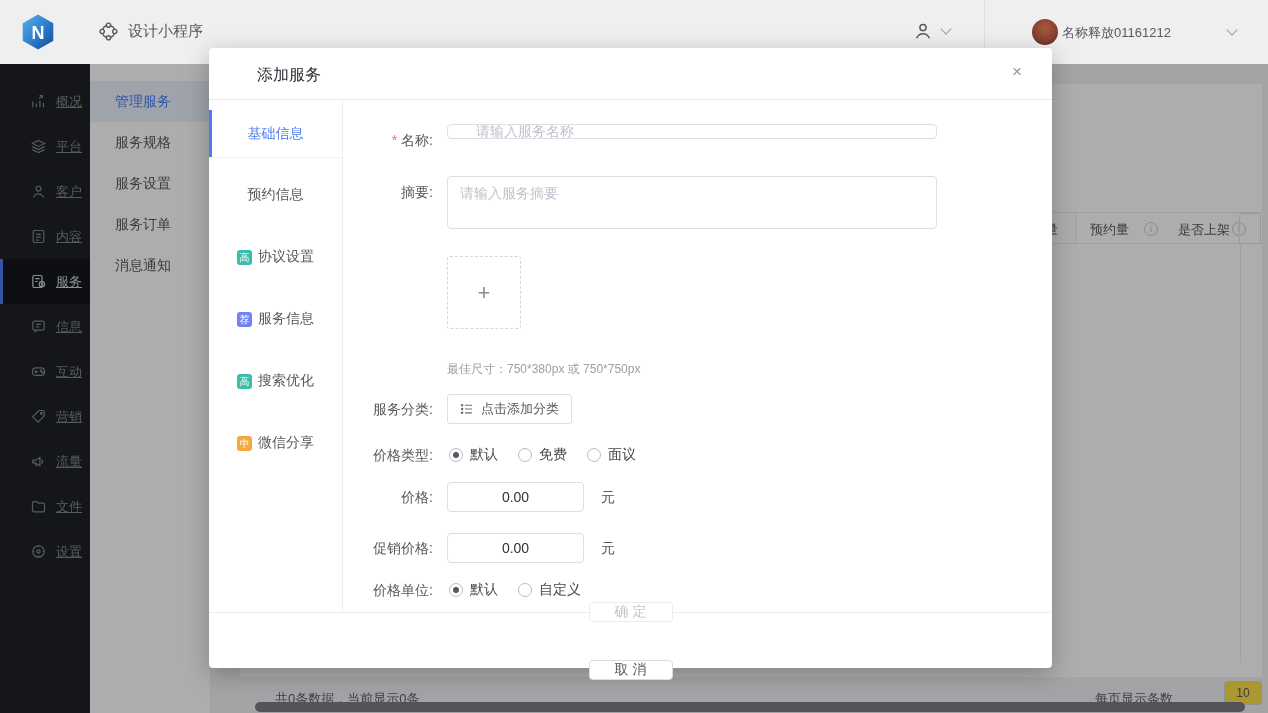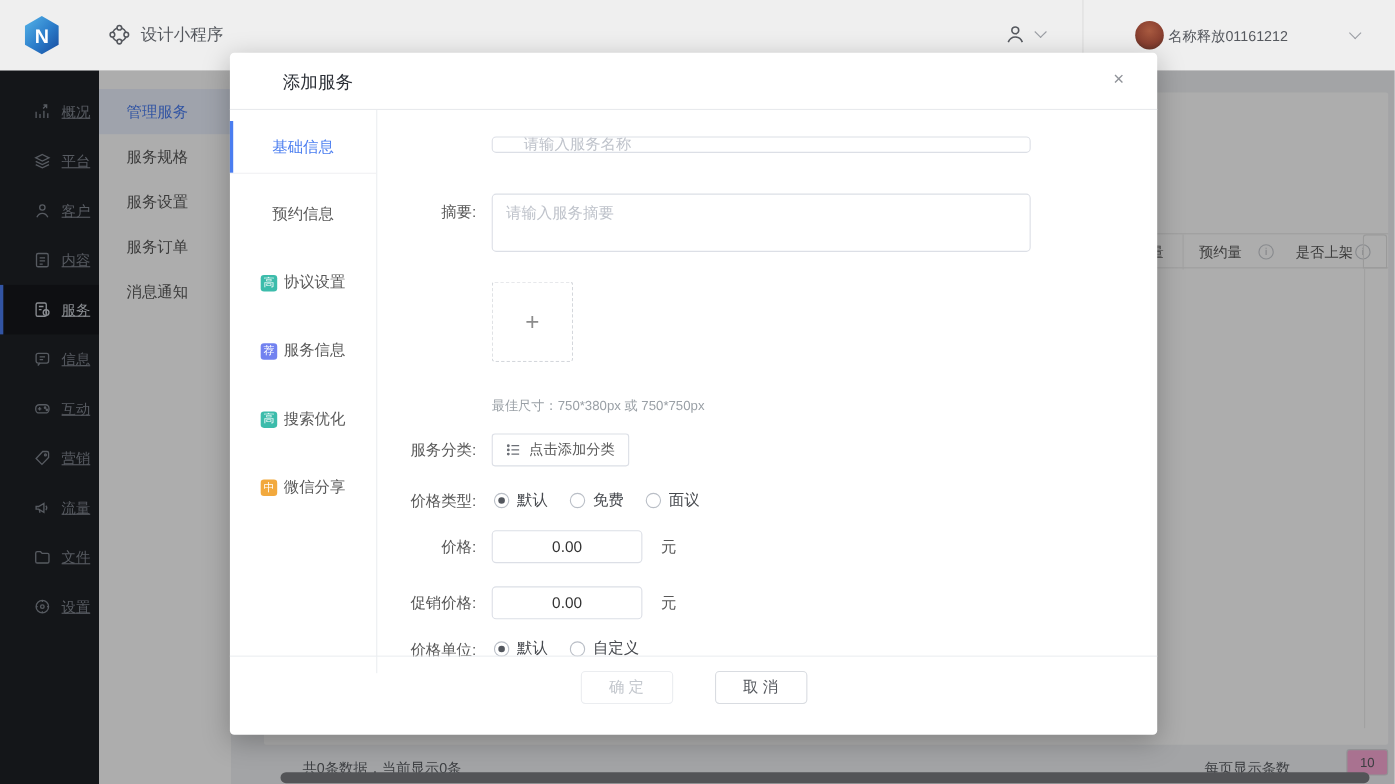--- a/index.html
+++ b/index.html
@@ -39,21 +39,21 @@
   .content{position:absolute;left:210px;top:64px;right:0;bottom:0;background:#f0f2f5;z-index:1;}
   .card{position:absolute;left:30px;top:20px;width:1022px;height:593px;background:#ffffff;border-radius:2px;}
   .thead{position:absolute;left:0;top:128px;width:100%;height:32px;border-top:1px solid #e9e9e9;border-bottom:1px solid #e9e9e9;font-size:13px;color:#595959;}
   .th-txt{position:absolute;top:8px;}
   .th-info{position:absolute;top:9px;width:14px;height:14px;border:1px solid #c9ccd1;border-radius:50%;color:#b8bbc0;font-size:9px;text-align:center;line-height:12px;font-style:normal;}
   .th-vline{position:absolute;left:835px;top:0;width:1px;height:32px;background:#ededed;}
   .th-endbox{position:absolute;left:999px;top:0;width:22px;height:31px;border:1px solid #e4e4e4;border-radius:3px 3px 0 0;}
   .fix-vline{position:absolute;left:1000px;top:160px;width:1px;height:418px;background:#ededed;}
   .pag-left{position:absolute;left:65px;top:626px;font-size:13px;color:#5a5d62;}
   .pag-right{position:absolute;left:885px;top:626px;font-size:13px;color:#5a5d62;}
-  .psize-box{position:absolute;left:1014px;top:617px;width:38px;height:24px;border:1px solid #d6d8db;border-radius:3px;background:#f9a8d4;font-size:12px;color:#5a5d62;text-align:center;line-height:22px;}
+  .psize-box{position:absolute;left:1014px;top:617px;width:38px;height:24px;border:1px solid #d6d8db;border-radius:3px;background:#fde047;font-size:12px;color:#5a5d62;text-align:center;line-height:22px;}
   .hscroll{position:absolute;left:45px;top:638px;width:990px;height:10px;border-radius:5px;background:#7b7d81;}
 
   
   .overlay{position:absolute;left:0;top:64px;right:0;bottom:0;background:rgba(0,0,0,0.32);z-index:5;}
 
   
   .modal{position:absolute;left:209px;top:48px;width:843px;height:620px;background:#ffffff;border-radius:4px;box-shadow:0 6px 24px rgba(0,0,0,.25);z-index:10;}
   .m-head{position:absolute;left:0;top:0;right:0;height:52px;border-bottom:1px solid #e8eaed;}
   .m-title{position:absolute;left:28px;top:17px;font-size:16px;color:#2b2f36;margin-left:20px;}
   .m-close{position:absolute;right:30px;top:15px;font-size:17px;color:#909399;cursor:pointer;line-height:1;}
@@ -75,21 +75,21 @@
   .upload{position:absolute;left:238px;top:208px;width:74px;height:73px;border:1px dashed #d4d7dc;border-radius:3px;background:#fff;display:flex;align-items:center;justify-content:center;color:#8c8c8c;font-size:22px;font-weight:300;cursor:pointer;}
   .hint{position:absolute;left:238px;top:313px;font-size:12px;color:#9aa0a6;}
   .cat-btn{position:absolute;left:238px;top:346px;height:30px;padding:0 12px;border:1px solid #dcdfe6;border-radius:3px;background:#fff;display:flex;align-items:center;gap:7px;font-size:13px;color:#595959;cursor:pointer;font-family:inherit;}
   .radio-row{position:absolute;left:240px;height:32px;display:flex;align-items:center;gap:20px;}
   .radio-opt{display:flex;align-items:center;gap:7px;font-size:14px;color:#46494e;cursor:pointer;}
   .rdot{width:14px;height:14px;border:1px solid #b9bec6;border-radius:50%;background:#fff;position:relative;}
   .radio-opt.checked .rdot::after{content:"";position:absolute;left:3px;top:3px;width:6px;height:6px;border-radius:50%;background:#53575e;}
   .price-input{position:absolute;left:238px;width:137px;height:30px;border:1px solid #dcdfe6;border-radius:4px;text-align:center;font-size:14px;color:#333;outline:none;font-family:inherit;}
   .unit{position:absolute;left:392px;font-size:14px;color:#595959;line-height:30px;}
 
-  .m-foot{position:absolute;left:0;right:0;bottom:16px;height:56px;border-top:1px solid #eceef1;display:flex;align-items:center;justify-content:center;gap:38px;}
+  .m-foot{position:absolute;left:0;right:0;bottom:0;height:56px;border-top:1px solid #eceef1;display:flex;align-items:center;justify-content:center;gap:38px;flex-direction:column;}
   .btn{height:30px;min-width:84px;padding:0 18px;border-radius:4px;background:#fff;font-size:14px;cursor:pointer;font-family:inherit;}
   .btn-confirm{border:1px solid #ebedf0;color:#c3c7cd;cursor:not-allowed;}
   .btn-cancel{border:1px solid #d9dce1;color:#55585e;}
 
   svg{overflow:visible;}
 </style>
 </head>
 <body>
 
 <div class="stage" data-name="app">
@@ -273,20 +273,23 @@
       <div class="tab" data-name="tab-seo">
         <span data-name="tab-badge" class="b-teal">高</span>
         <span data-name="tab-label">搜索优化</span>
       </div>
       <div class="tab" data-name="tab-wechat-share">
         <span data-name="tab-badge" class="b-orange">中</span>
         <span data-name="tab-label">微信分享</span>
       </div>
     </div>
 
+    <div class="flabel" style="top:76px" data-name="name-label">
+      <span class="req" data-name="required-asterisk">*</span><span>名称:</span>
+    </div>
     <input class="f-input" style="top: 76px;" data-name="name-input" placeholder="请输入服务名称">
 
     <div class="flabel" style="top:128px" data-name="summary-label"><span>摘要:</span></div>
     <textarea class="f-area" style="top: 128px;" data-name="summary-textarea" placeholder="请输入服务摘要"></textarea>
 
     <div class="upload" data-name="image-upload-box">
       <span data-name="plus-icon">+</span>
     </div>
     <div class="hint" data-name="image-size-hint">最佳尺寸：750*380px 或 750*750px</div>
 

